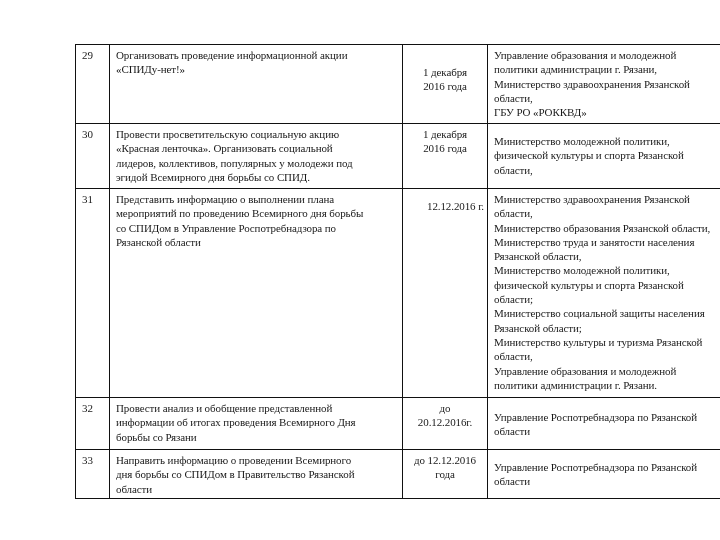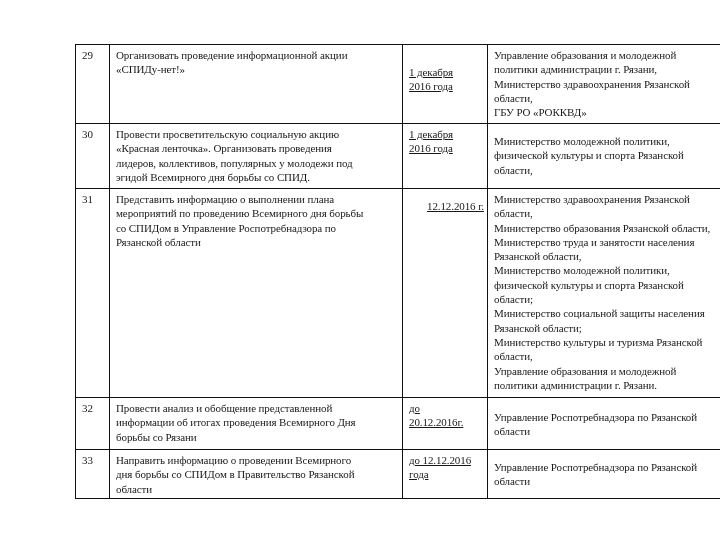--- a/index.html
+++ b/index.html
@@ -4,21 +4,21 @@
   <style>
     html, body { margin:0; padding:0; background:#ffffff; }
     body { width:720px; height:540px; position:relative; overflow:hidden;
            font-family:"Liberation Serif", "DejaVu Serif", serif; color:#1a1a1a; }
     table.plan { position:absolute; left:27px; top:44px; border-collapse:collapse;
                  table-layout:fixed; width:672px;margin-left:48px; }
     table.plan td { border:1.5px solid #111; vertical-align:top; font-size:11px;
                     line-height:14.3px; padding:3px 6px 2px 6px; letter-spacing:-0.1px; }
     td.num { width:21px; }
     td.task { width:280px; }
-    td.date { width:72px; text-align:left; vertical-align:middle; padding:0 4px;text-decoration:underline; }
+    td.date { width:72px; text-align:center; vertical-align:middle; padding:0 4px; }
     td.resp { width:auto; padding-left:7px; }
     .line { display:block; white-space:nowrap; }
     .bold { font-weight:bold;font-family:Liberation Serif, serif; }
   </style>
 </head>
 <body>
 
 <table class="plan">
   <tbody>
 
@@ -38,21 +38,21 @@
         <span class="line">Министерство здравоохранения Рязанской</span>
         <span class="line">области,</span>
         <span class="line">ГБУ РО «РОККВД»</span>
       </td>
     </tr>
 
     <tr style="height:65px;">
       <td class="num"><span>30</span></td>
       <td class="task">
         <span class="line">Провести  просветительскую социальную акцию</span>
-        <span class="line">«Красная ленточка».  Организовать проведения</span>
+        <span class="line">«Красная ленточка».  Организовать социальной</span>
         <span class="line">лидеров, коллективов, популярных у молодежи под</span>
         <span class="line bold" style="font-weight:normal;">эгидой Всемирного дня борьбы со СПИД.</span>
       </td>
       <td class="date">
         <span class="line">1 декабря</span>
         <span class="line">2016 года</span>
       </td>
       <td class="resp" style="padding-top:10px;">
         <span class="line">Министерство молодежной политики,</span>
         <span class="line">физической культуры и спорта Рязанской</span>

